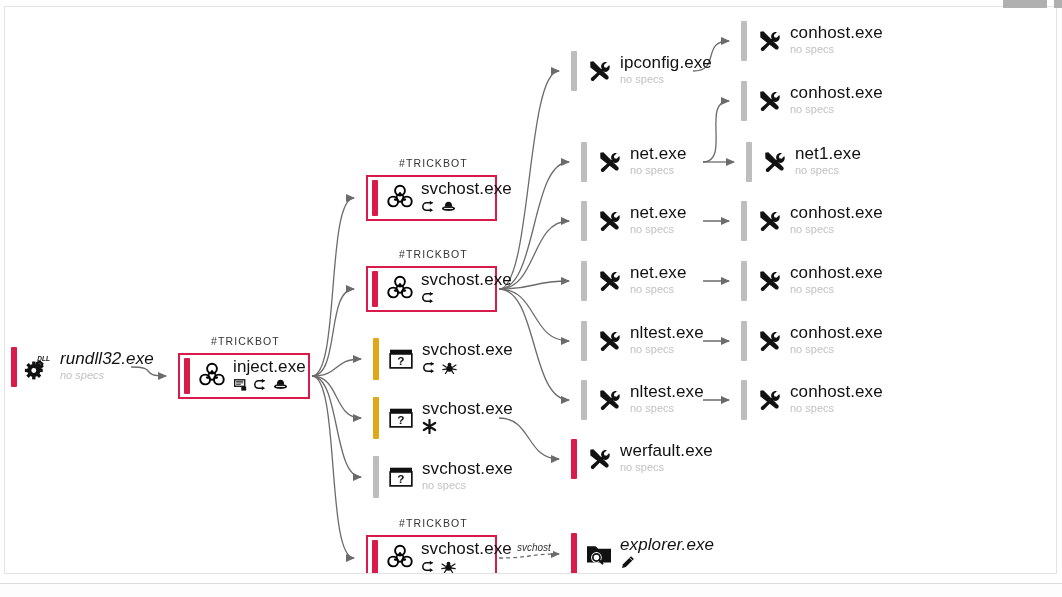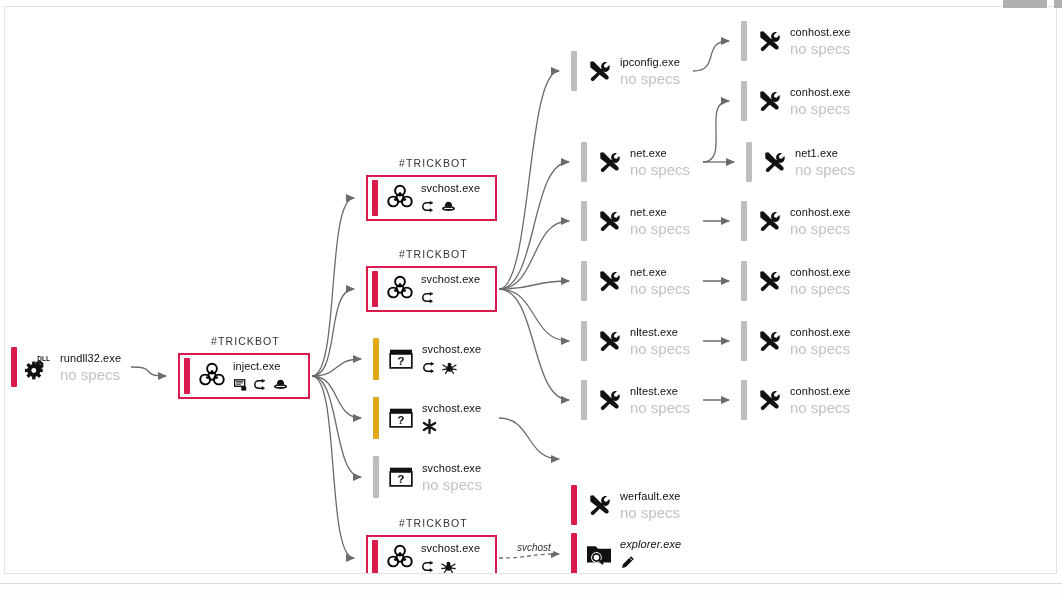--- a/index.html
+++ b/index.html
@@ -28,22 +28,22 @@
 
   
   .node{position:absolute;box-sizing:border-box;}
   .node .inner{display:flex;align-items:stretch;height:100%;}
   .bar{width:6px;flex:0 0 6px;margin-right:5px;border-radius:1px;}
   .bar.red{background:#d81b4a;}
   .bar.gray{background:#bdbdbd;}
   .bar.amber{background:#e0a818;}
   .ic{flex:0 0 34px;width:34px;display:flex;align-items:center;justify-content:center;}
   .txt{display:flex;flex-direction:column;justify-content:center;padding-left:4px;}
-  .pname{font-size:11px;color:#111;line-height:13px;white-space:nowrap;letter-spacing:.1px;}
-  .nospec{font-size:15px;color:#c2c2c2;line-height:14px;white-space:nowrap;padding-top:3px;}
+  .pname{font-size:17px;color:#111;line-height:13px;white-space:nowrap;letter-spacing:.1px;}
+  .nospec{font-size:11px;color:#c2c2c2;line-height:14px;white-space:nowrap;padding-top:3px;}
   .specs{display:flex;align-items:center;gap:5px;padding-top:3px;height:16px;}
   .specs svg{display:block;}
 
   
   .node.framed{border:2px solid #d81b4a;background:#fff;padding:3px 4px;}
   .node.framed .inner{height:100%;}
 
   
   .tag{position:absolute;font-size:10.5px;letter-spacing:1.1px;color:#333;white-space:nowrap;}
 
@@ -82,21 +82,21 @@
           <path d="M698,155 C726,155 696,94 724,94" marker-end="url(#ah)"></path>
           <path d="M698,155 C726,155 701,155 729,155" marker-end="url(#ah)"></path>
           <path d="M698,214 C726,214 696,214 724,214" marker-end="url(#ah)"></path>
           <path d="M698,274 C726,274 696,274 724,274" marker-end="url(#ah)"></path>
           <path d="M698,334 C726,334 696,334 724,334" marker-end="url(#ah)"></path>
           <path d="M698,393 C726,393 696,393 724,393" marker-end="url(#ah)"></path>
           <path d="M494,551 C527,551 521,547 554,547" marker-end="url(#ah)" stroke-dasharray="4,3"></path>
         </g>
     </svg>
     <div id="node-layer">
-        <div class="node" style="left: 6px; top: 340px; width: 118px; height: 40px;">
+        <div class="node" style="left: 6px; top: 340px; width: 118px; height: 40px; font-style: italic;">
           <div class="inner">
             <div class="bar red"></div>
             <div class="ic">
               <svg xmlns="http://www.w3.org/2000/svg" width="30" height="26" viewBox="0 0 34 30">
                 <path d="M14 10.5 l2.6 0 .45-2.2 2.4 0 .45 2.2 2.6 0 -1.3 2.2 1.3 2.2 -2.6 0 -.45 2.2 -2.4 0 -.45-2.2 -2.6 0 1.3-2.2z" fill="#111"></path>
                 <circle cx="17.3" cy="12.7" r="4.6" fill="#111"></circle>
                 <circle cx="17.3" cy="12.7" r="1.7" fill="#fff"></circle>
                 <circle cx="11" cy="19" r="7.6" fill="#111"></circle>
                 <circle cx="11" cy="19" r="2.8" fill="#fff"></circle>
                 <rect x="17.50" y="17.10" width="3.8" height="3.8" fill="#111" transform="rotate(0 19.40 19.00)"></rect>
@@ -405,21 +405,21 @@
                 <path d="M27 5.5c-2.6-1.3-5.6-.6-7.3 1.6-1.4 1.8-1.4 4.1-.4 6L6.6 24.4c-.9.9-.9 2.3 0 3.2.9.9 2.3.9 3.2 0L21 16.4c1.9 1 4.2 1 6-.4 2.2-1.7 2.9-4.7 1.6-7.3l-3.2 3.2-2.9-.4-.4-2.9 3.2-3.1z" fill="#111"></path>
                 <path d="M5.2 4.6 L9 4.0 L27.2 22.2 c1 1 1 2.6 0 3.6 -1 1 -2.6 1 -3.6 0 L5.4 11.6 z" fill="#111"></path>
               </svg>
             </div>
             <div class="txt">
               <div class="pname">nltest.exe</div>
               <div class="nospec">no specs</div>
             </div>
           </div>
         </div>
-        <div class="node" style="left: 566px; top: 432px; width: 120px; height: 40px; margin-top: 46px;">
+        <div class="node" style="left: 566px; top: 432px; width: 120px; height: 40px;">
           <div class="inner">
             <div class="bar red"></div>
             <div class="ic">
               <svg xmlns="http://www.w3.org/2000/svg" width="26" height="26" viewBox="0 0 32 32">
                 <path d="M27 5.5c-2.6-1.3-5.6-.6-7.3 1.6-1.4 1.8-1.4 4.1-.4 6L6.6 24.4c-.9.9-.9 2.3 0 3.2.9.9 2.3.9 3.2 0L21 16.4c1.9 1 4.2 1 6-.4 2.2-1.7 2.9-4.7 1.6-7.3l-3.2 3.2-2.9-.4-.4-2.9 3.2-3.1z" fill="#111"></path>
                 <path d="M5.2 4.6 L9 4.0 L27.2 22.2 c1 1 1 2.6 0 3.6 -1 1 -2.6 1 -3.6 0 L5.4 11.6 z" fill="#111"></path>
               </svg>
             </div>
             <div class="txt">
               <div class="pname">werfault.exe</div>

